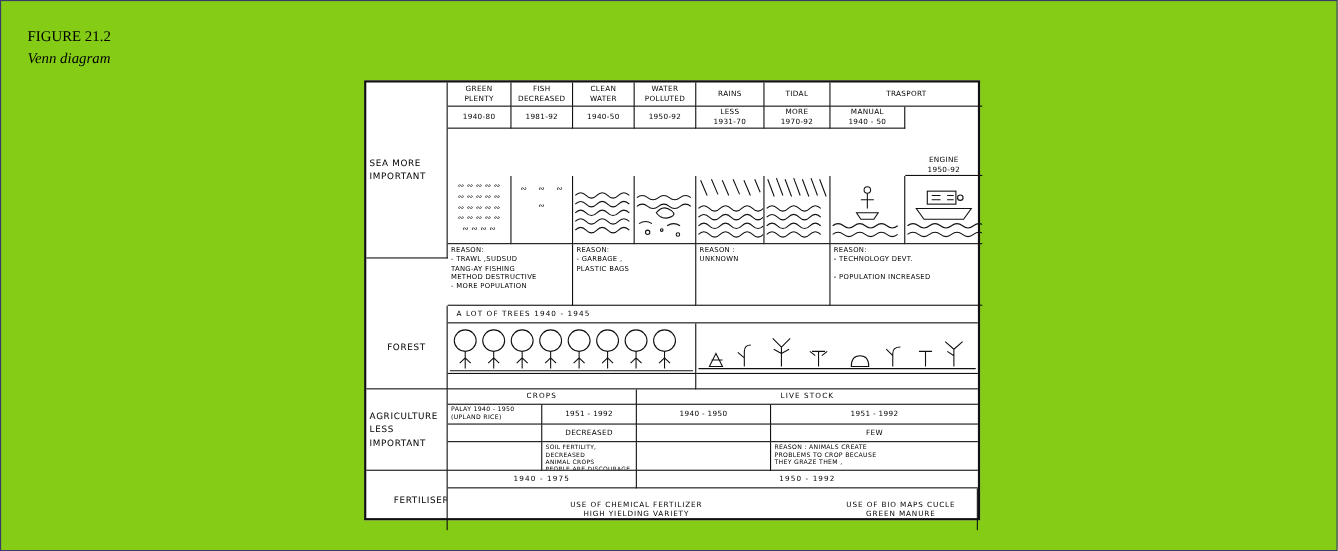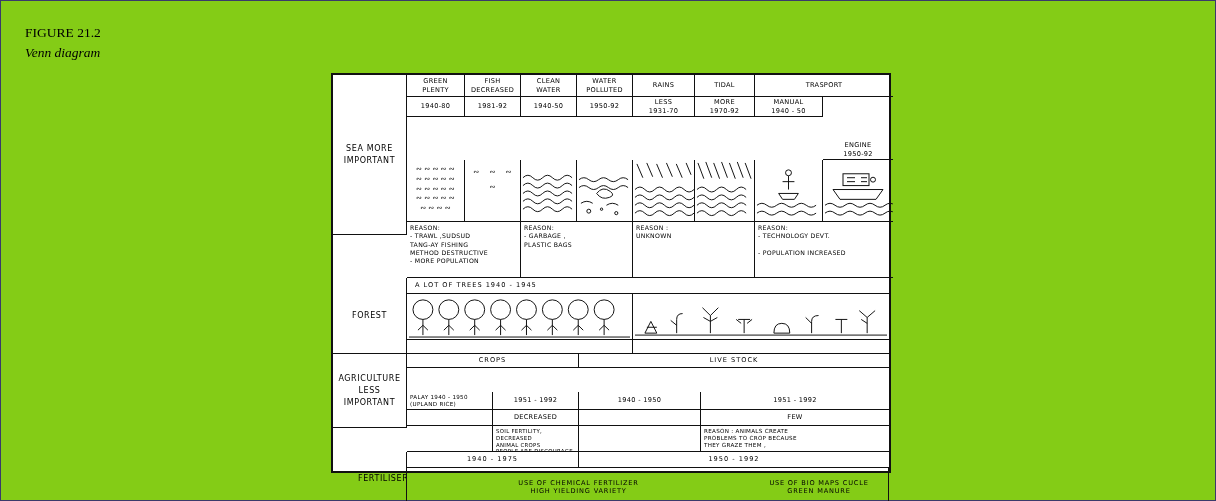--- a/index.html
+++ b/index.html
@@ -63,21 +63,20 @@
   .c-midleft { display: flex; align-items: center; justify-content: flex-start; }
   .uc { text-transform: uppercase; }
 
   
   .lbl-col {
     width: 74px;
     min-width: 74px;
     display: flex;
     align-items: center;
     justify-content: center;
-    text-align: center;
     font-size: 8px;
     letter-spacing: 0.6px;
     line-height: 1.5;
   }
 
   
   .w-a { width: 58px; min-width: 58px; }
   .w-b { width: 56px; min-width: 56px; }
   .w-c { width: 56px; min-width: 56px; }
   .w-d { width: 56px; min-width: 56px; }
@@ -92,21 +91,21 @@
 
   .reason-txt { font-size: 6.2px; line-height: 1.35; }
 
   
   .h-forest-hd { height: 16px; }
   .h-forest-art { height: 46px; }
   .h-forest-bt { height: 14px; }
 
   
   .h-ag-hd { height: 14px; }
-  .h-ag-a  { height: 18px; margin-top: 24px; }
+  .h-ag-a  { height: 18px; }
   .h-ag-b  { height: 16px; }
   .h-ag-c  { height: 26px; }
 
   
   .h-f-a { height: 16px; }
   .h-f-b { height: 38px; }
 
   
   .art { position: absolute; inset: 0; }
   .art svg { width: 100%; height: 100%; display: block; }

